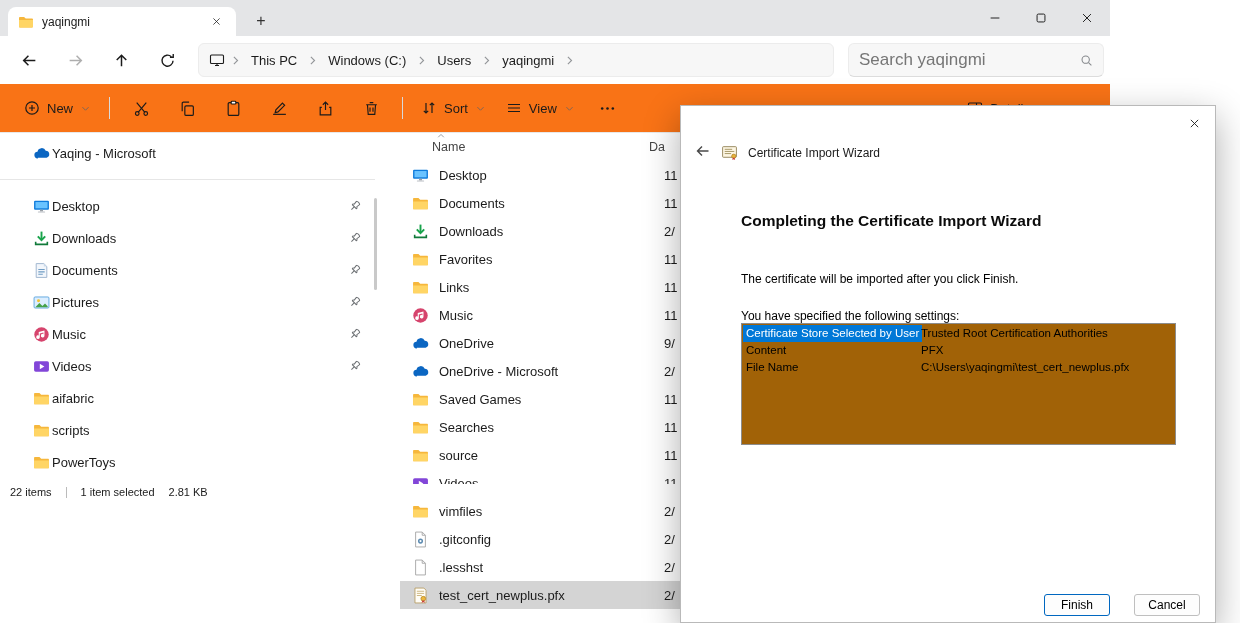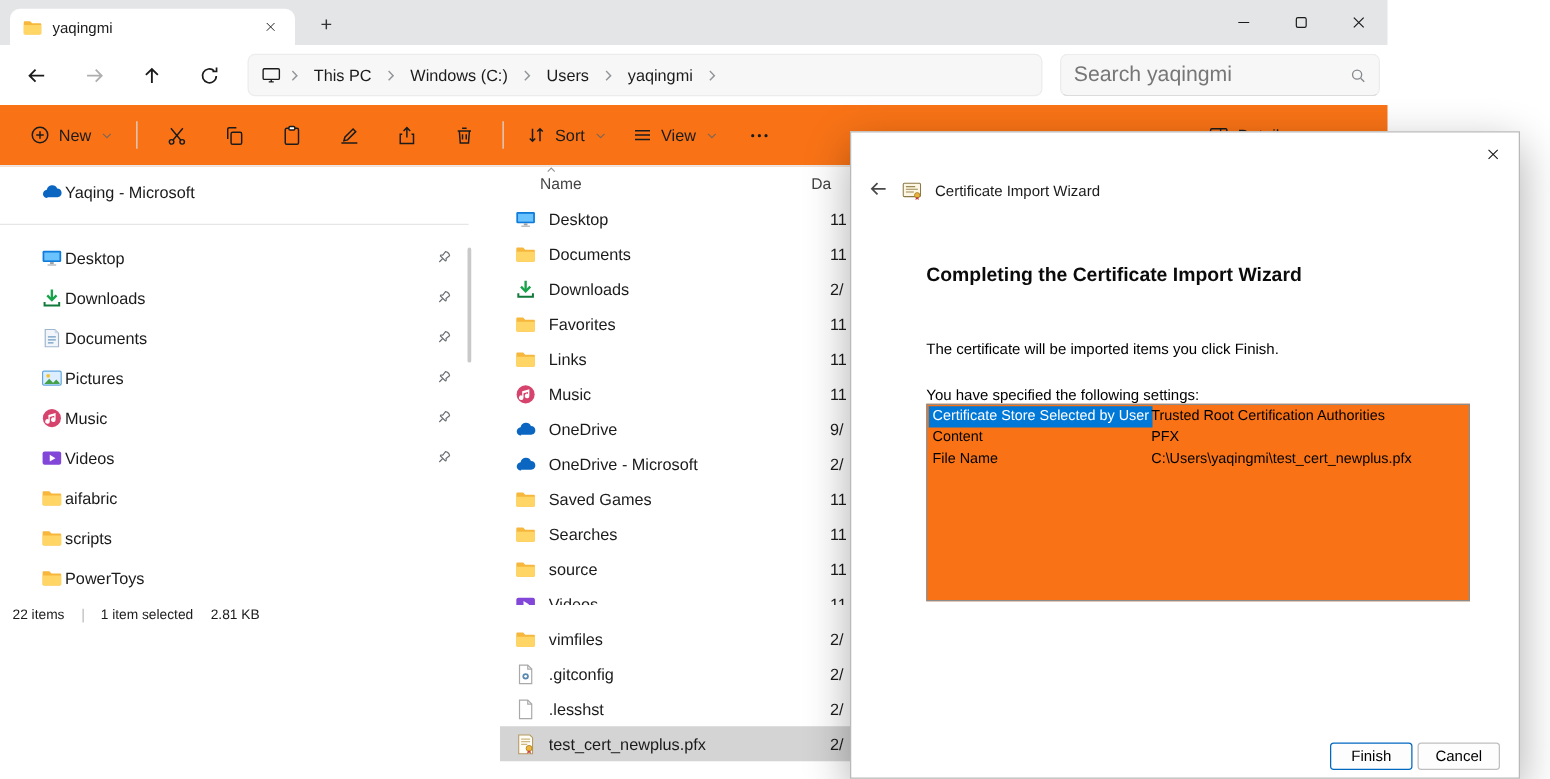--- a/index.html
+++ b/index.html
@@ -82,27 +82,27 @@
     border:1px solid #b9b9b9; box-shadow:0 12px 34px rgba(0,0,0,.32); z-index:10; font-size:12px; color:#000; }
   .dlg-close { position:absolute; top:3px; right:4px; width:34px; height:28px; display:flex; align-items:center; justify-content:center; }
   .dlg-close .ic { width:13px; height:13px; }
   .dlg-header { position:absolute; top:37px; left:14px; display:flex; align-items:center; gap:10px; }
   .dlg-header .back .ic { width:16px; height:16px; opacity:.8; }
   .dlg-header .ic.cert { width:17px; height:17px; }
   .dlg-title { font-size:12px; color:#1b1b1b; }
   .dlg-heading { position:absolute; left:60px; top:106px; font-size:15.5px; font-weight:700; color:#0b0b0b; }
   .dlg-intro { position:absolute; left:60px; top:166px; }
   .dlg-settings-label { position:absolute; left:60px; top:203px; }
-  .dlg-box { position:absolute; left:60px; top:217px; width:435px; height:158px; border:1px solid #8c8c8c;
-    background:#f97316; padding:1px; font-size:11.5px; overflow:hidden; }
+  .dlg-box { position:absolute; left:60px; top:217px; width:435px; height:122px; border:1px solid #8c8c8c;
+    background:#a16207; padding:1px; font-size:11.5px; overflow:hidden; }
   .srow { position:relative; height:17px; line-height:17px; white-space:nowrap; }
   .srow .k { display:inline-block; padding:0 3px; }
   .srow.selected .k { background:#0078d7; color:#fff; }
   .srow .v { position:absolute; left:178px; top:0; }
-  .dlg-buttons { position:absolute; right:15px; bottom:6px; display:flex; gap:4px; }
+  .dlg-buttons { position:absolute; right:15px; bottom:6px; display:flex; gap:24px; }
   .btn { min-width:66px; height:22px; display:flex; align-items:center; justify-content:center;
     background:#fdfdfd; border:1px solid #bfbfbf; border-radius:3px; padding:0 12px; font-size:12px; font-family:inherit; }
   .btn.primary { border-color:#0067c0; }
 </style>
 </head>
 <body>
 
 <div class="explorer">
 
   <div class="tabbar">
@@ -709,21 +709,21 @@
         <svg viewBox="0 0 16 16">
           <rect x="1.5" y="2.5" width="13" height="10" rx=".8" fill="#fdf6e3" stroke="#8a7a4a" stroke-width=".8"></rect>
           <path d="M3.5 5h7M3.5 7h9M3.5 9h6" stroke="#9a8a55" stroke-width=".8"></path>
           <circle cx="12" cy="11.5" r="2" fill="#e8b33a" stroke="#a87b20" stroke-width=".6"></circle>
           <path d="M11.2 13l-.6 2 1.4-.7 1.3.7-.5-2z" fill="#c23b3b"></path>
         </svg>
       </span>
     <span class="dlg-title">Certificate Import Wizard</span>
   </div>
   <div class="dlg-heading">Completing the Certificate Import Wizard</div>
-  <div class="dlg-intro">The certificate will be imported items you click Finish.</div>
+  <div class="dlg-intro">The certificate will be imported after you click Finish.</div>
   <div class="dlg-settings-label">You have specified the following settings:</div>
 
   <div class="dlg-box">
     <div class="srow selected">
       <span class="k">Certificate Store Selected by User</span>
       <span class="v">Trusted Root Certification Authorities</span>
     </div>
     <div class="srow">
       <span class="k">Content</span>
       <span class="v">PFX</span>

